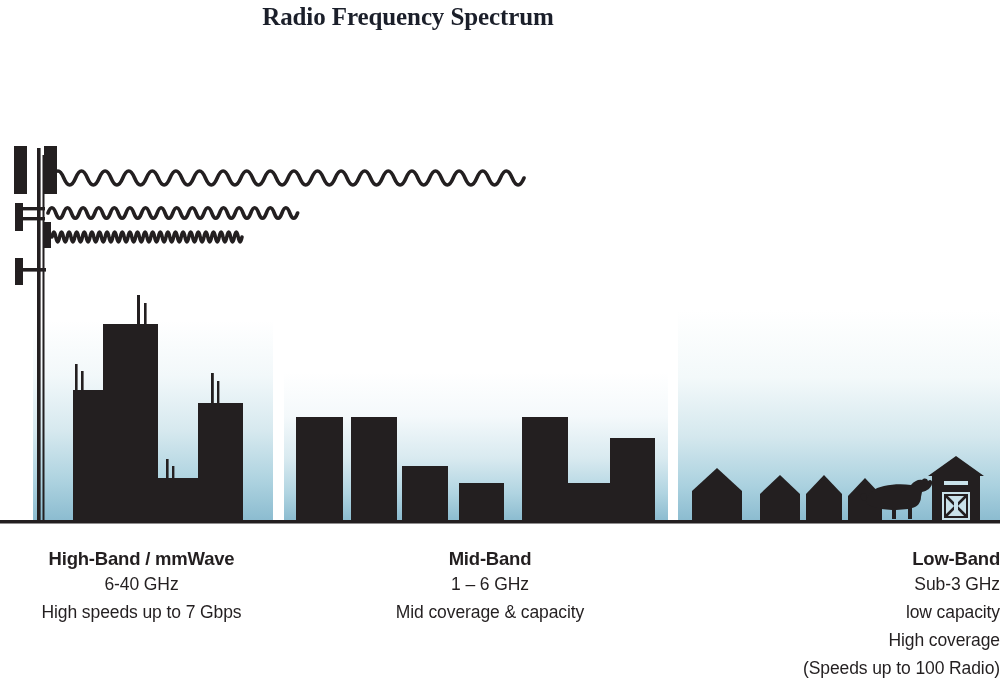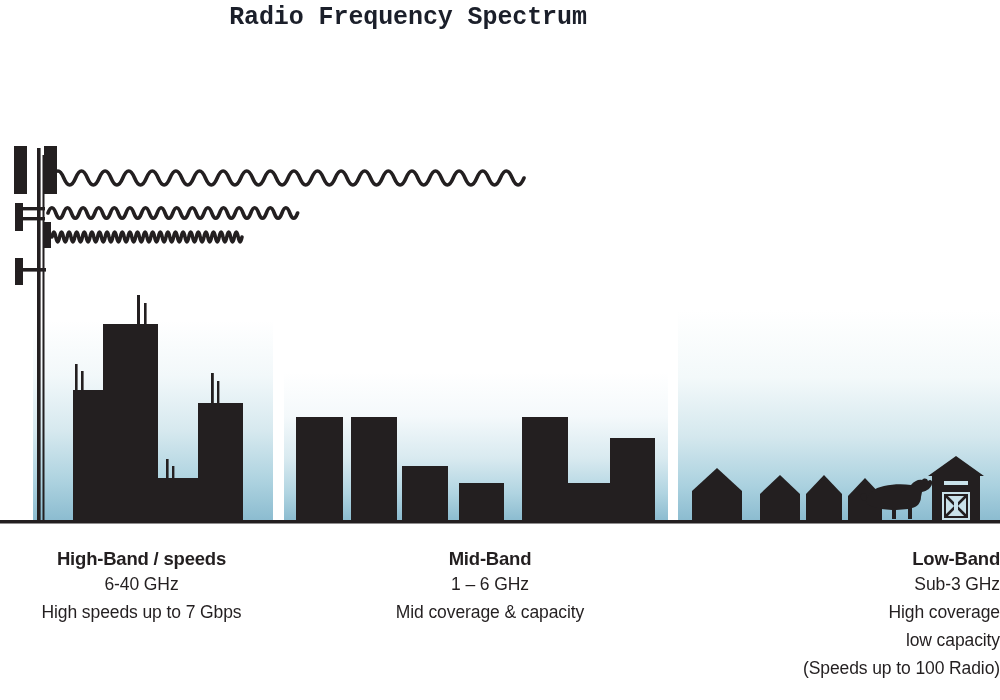--- a/index.html
+++ b/index.html
@@ -24,21 +24,21 @@
   #title {
     position: absolute;
     left: 0;
     top: 3px;
     width: 816px;
     text-align: center;
     font-size: 25px;
     font-weight: bold;
     letter-spacing: -0.1px;
     color: #1b1f2a;
-    font-family: Liberation Mono, monospace;
+    font-family: Liberation Serif, serif;
   }
   .col {
     position: absolute;
     text-align: center;
   }
   .col-heading {
     font-size: 18.5px;
     font-weight: bold;
     color: #231f20;
     letter-spacing: -0.2px;
@@ -244,38 +244,38 @@
                q1.9 -10 3.8 0 q1.9 10 3.8 0
                q1.9 -10 3.8 0 q1.9 10 3.8 0
                q1.9 -10 3.8 0 q1.9 10 3.8 0
                q1.9 -10 3.8 0 q1.9 10 3.8 0
                q1.9 -10 3.8 0 q1.9 10 3.8 0
                q1.9 -10 3.8 0 q1.9 10 3.8 0"></path>
     </g>
   </svg>
 
   <div class="col" id="col-high">
-    <div class="col-heading">High-Band / speeds</div>
+    <div class="col-heading">High-Band / mmWave</div>
     <div class="col-lines">
       <div>6-40 GHz</div>
       <div>High speeds up to 7 Gbps</div>
     </div>
   </div>
 
   <div class="col" id="col-mid">
     <div class="col-heading">Mid-Band</div>
     <div class="col-lines">
       <div>1 – 6 GHz</div>
       <div>Mid coverage &amp; capacity</div>
     </div>
   </div>
 
   <div class="col" id="col-low">
     <div class="col-heading">Low-Band</div>
     <div class="col-lines">
       <div>Sub-3 GHz</div>
+      <div>low capacity</div>
       <div>High coverage</div>
-      <div>low capacity</div>
       <div>(Speeds up to 100 Radio)</div>
     </div>
   </div>
 
 </div>
 
 </body></html>

